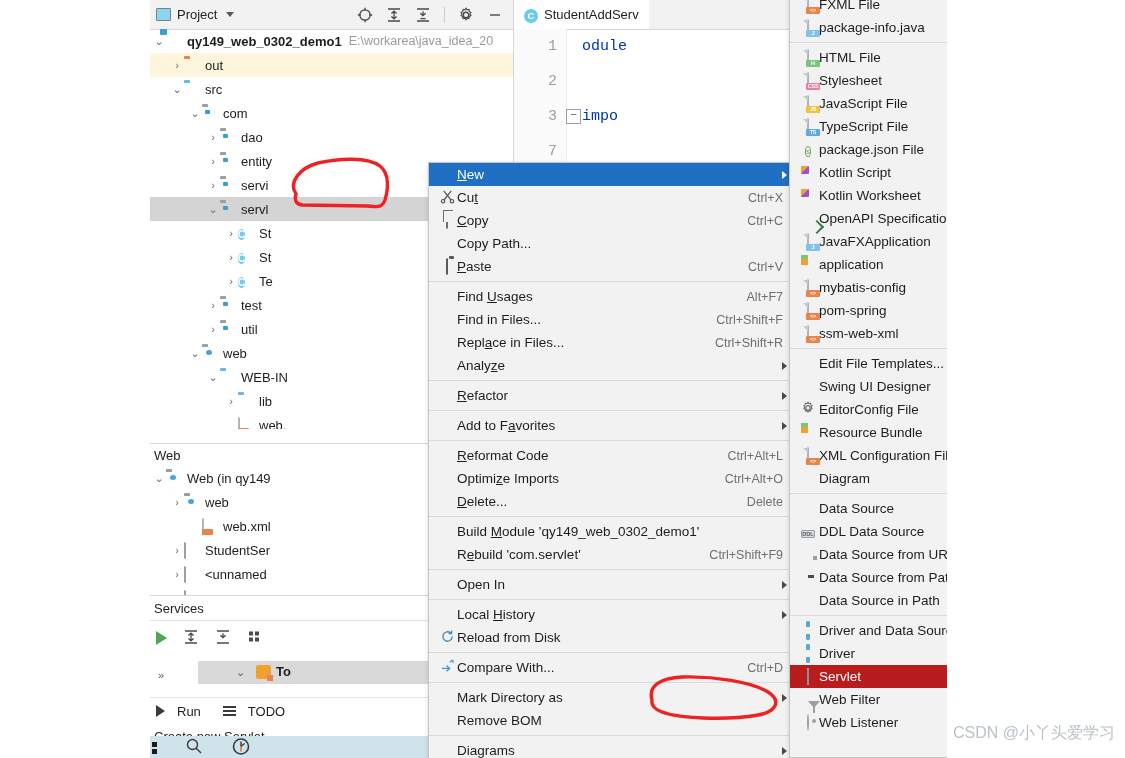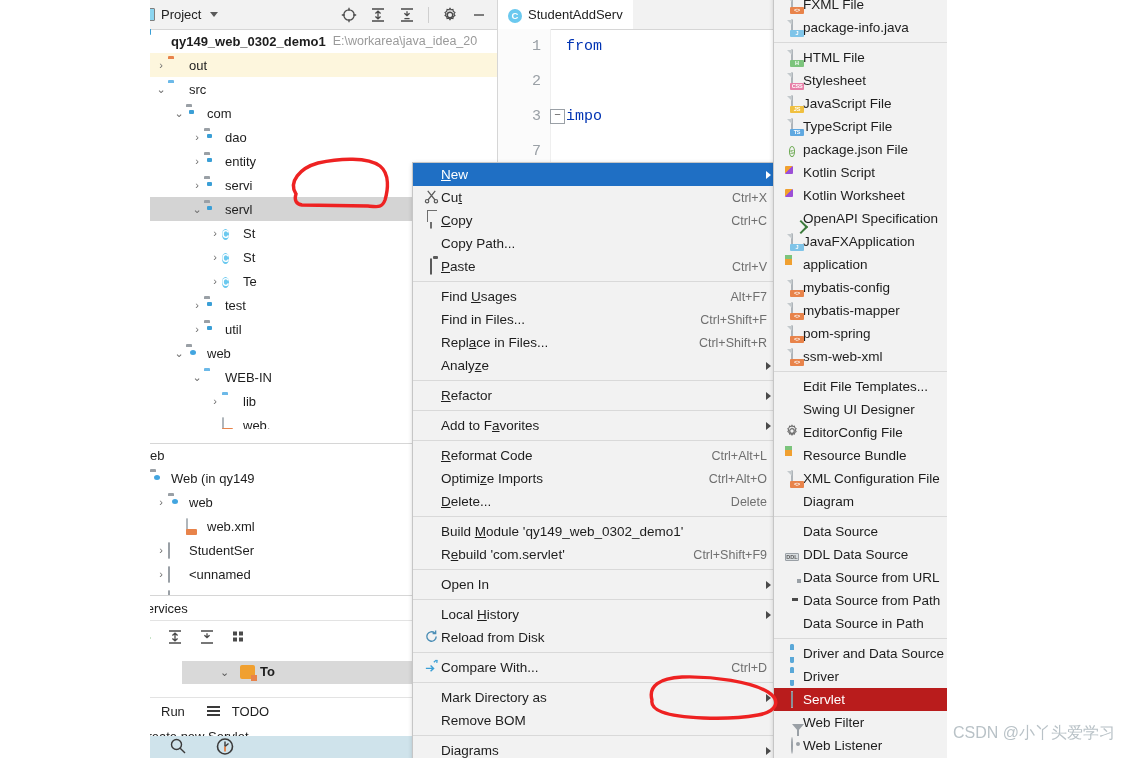--- a/index.html
+++ b/index.html
@@ -5,21 +5,21 @@
   html,body{margin:0;padding:0;background:#ffffff;}
   body{
     width:1125px;height:758px;overflow:hidden;position:relative;
     font-family:"Liberation Sans", sans-serif;
     font-size:13px;color:#1d1d1d;
     -webkit-font-smoothing:antialiased;
   }
   #root{position:absolute;inset:0;background:#ffffff;}
 
   
-  .ide{position:absolute;left:132px;top:0;width:975px;height:758px;background:#ffffff;}
+  .ide{position:absolute;left:148px;top:0;width:975px;height:758px;background:#ffffff;}
 
   
   .proj-panel{position:absolute;left:0;top:0;width:365px;height:455px;background:#ffffff;border-right:1px solid #d6d6d6;}
   .proj-header{position:absolute;left:0;top:0;width:365px;height:29px;background:#f2f2f2;border-bottom:1px solid #d6d6d6;display:flex;align-items:center;}
   .proj-title{display:flex;align-items:center;gap:6px;padding-left:8px;font-size:13px;color:#222;}
   .proj-sq{width:13px;height:11px;border:1.5px solid #7f7f7f;background:#8bd5f0;border-radius:1px;}
   .caret-dn{width:0;height:0;border-left:4px solid transparent;border-right:4px solid transparent;border-top:5px solid #5a5a5a;margin-left:3px;}
   .hdr-tools{margin-left:auto;display:flex;align-items:center;gap:13px;padding-right:10px;color:#4b4b4b;}
   .hdr-tools svg{display:block;}
   .vdiv{width:1px;height:16px;background:#cfcfcf;}
@@ -312,21 +312,21 @@
       </div>
 
       <div class="gutter">
         <div class="gline">1</div>
         <div class="gline">2</div>
         <div class="gline">3</div>
         <div class="gline">7</div>
       </div>
 
       <div class="code">
-        <div class="cline"><span class="kw">from</span></div>
+        <div class="cline"><span class="kw">odule</span></div>
         <div class="cline"></div>
         <div class="cline"><span class="fold-box">−</span><span class="kw">impo</span></div>
         <div class="cline"></div>
       </div>
 
       <div style="position:absolute;left:545px;top:155px;width:64px;height:448px;background:#a6d2fa;"></div>
       <div style="position:absolute;left:548px;top:158px;font-family:'Liberation Mono',monospace;font-size:15px;color:#067d17;">Add</div>
       <div style="position:absolute;left:548px;top:188px;font-family:'Liberation Mono',monospace;font-size:15px;color:#1d1d1d;">let</div>
       <div style="position:absolute;left:548px;top:248px;font-family:'Liberation Mono',monospace;font-size:15px;color:#1d1d1d;">tpS</div>
       <div style="position:absolute;left:548px;top:398px;font-family:'Liberation Mono',monospace;font-size:15px;color:#1d1d1d;">ttp</div>
@@ -662,26 +662,20 @@
         <div class="ni">
           <span class="nico">
             <span><span class="ficon"><span class="tag t-xml">&lt;&gt;</span></span></span>
           </span>
           <span>mybatis-config</span>
         </div>
         <div class="ni">
           <span class="nico">
             <span><span class="ficon"><span class="tag t-xml">&lt;&gt;</span></span></span>
           </span>
-          <span>mybatis-mapper</span>
-        </div>
-        <div class="ni">
-          <span class="nico">
-            <span><span class="ficon"><span class="tag t-xml">&lt;&gt;</span></span></span>
-          </span>
           <span>pom-spring</span>
         </div>
         <div class="ni">
           <span class="nico">
             <span><span class="ficon"><span class="tag t-xml">&lt;&gt;</span></span></span>
           </span>
           <span>ssm-web-xml</span>
         </div>
         <div class="msep"></div>
         <div class="ni">

